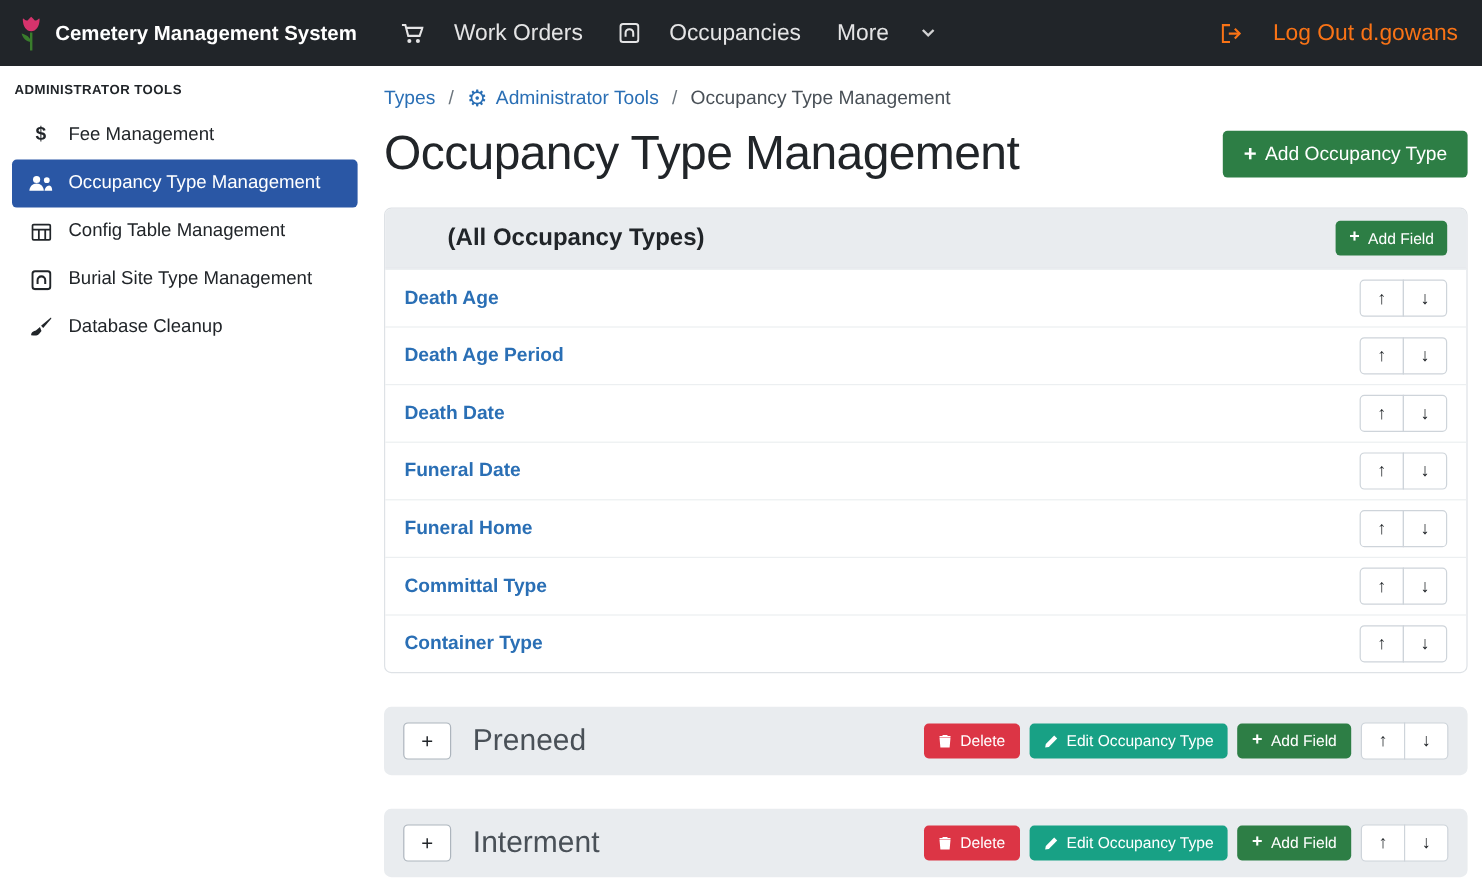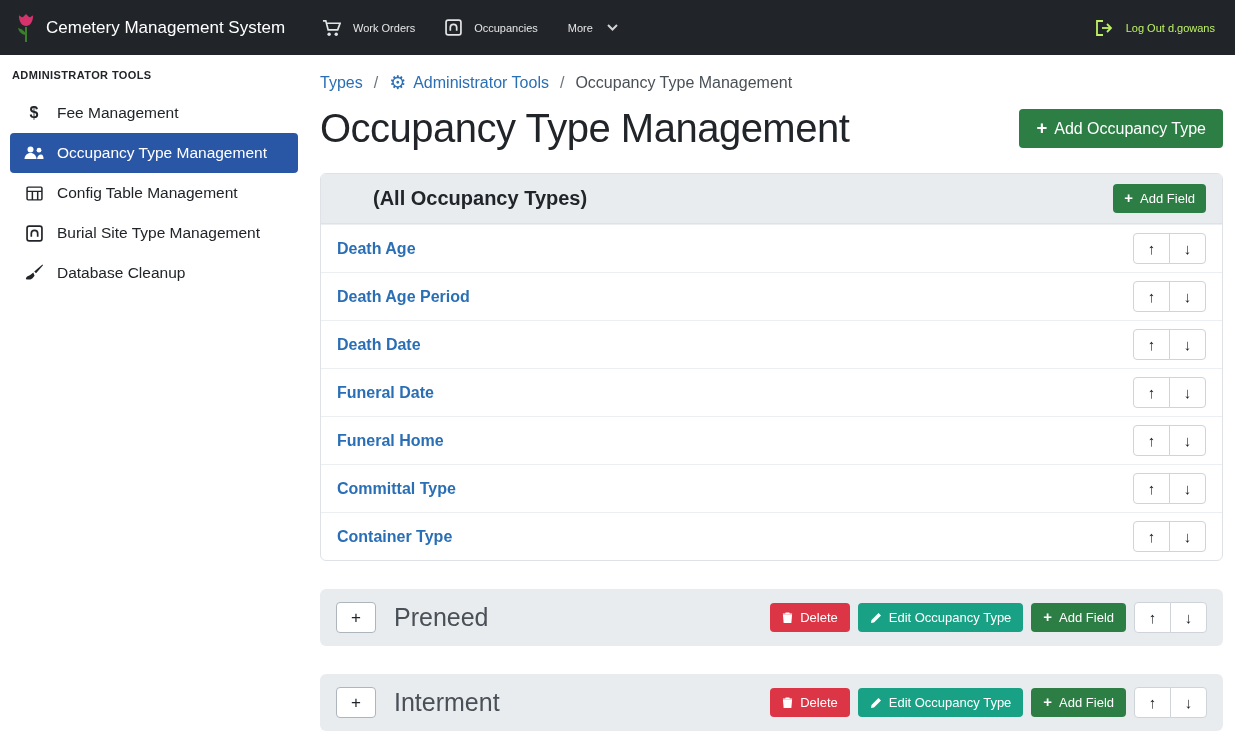--- a/index.html
+++ b/index.html
@@ -7,24 +7,24 @@
     --teal:#18a185; --red:#dc3545; --bar_bg:#e9ecef; --border:#dee2e6;
   }
   *{box-sizing:border-box;}
   html,body{margin:0;padding:0;}
   body{
     width:1235px;height:738px;overflow:hidden;background:#fff;color:#212529;
     font-family:"Liberation Sans","DejaVu Sans",sans-serif;
   }
   
   .navbar{height:55px;background:var(--navbar_bg);display:flex;align-items:center;padding:0 16px;}
-  .brand{display:flex;align-items:center;gap:10px;color:#fff;font-weight:400;font-size:17px;margin-right:22px;cursor:pointer;}
-  .nav-link{display:flex;align-items:center;gap:12px;color:rgba(255,255,255,.88);font-size:11px;margin:0 15px;text-decoration:none;cursor:pointer;}
+  .brand{display:flex;align-items:center;gap:10px;color:#fff;font-weight:700;font-size:17px;margin-right:22px;cursor:pointer;}
+  .nav-link{display:flex;align-items:center;gap:25px;color:rgba(255,255,255,.88);font-size:19px;margin:0 15px;text-decoration:none;cursor:pointer;}
   .nav-link svg{display:block;}
-  .logout{margin-left:auto;margin-right:4px;color:#bef264;}
+  .logout{margin-left:auto;margin-right:4px;color:#f97316;}
   .chev{margin-left:2px;opacity:.9;}
   
   .layout{display:flex;height:529px;}
   .sidebar{flex:0 0 308px;width:308px;padding-top:14px;background:#fff;}
   .sb-header{font-size:11px;font-weight:600;letter-spacing:.4px;color:#212529;padding:0 12px 12px 12px;}
   .sb-item{display:flex;align-items:center;gap:13px;height:40px;margin:0 10px;padding:0 14px;border-radius:4px;font-size:15.5px;color:#212529;cursor:pointer;}
   .sb-item .ic{width:20px;display:flex;justify-content:center;align-items:center;}
   .sb-item.active{background:var(--active_bg);color:#fff;}
   .dollar{font-weight:700;font-size:16px;}
   

